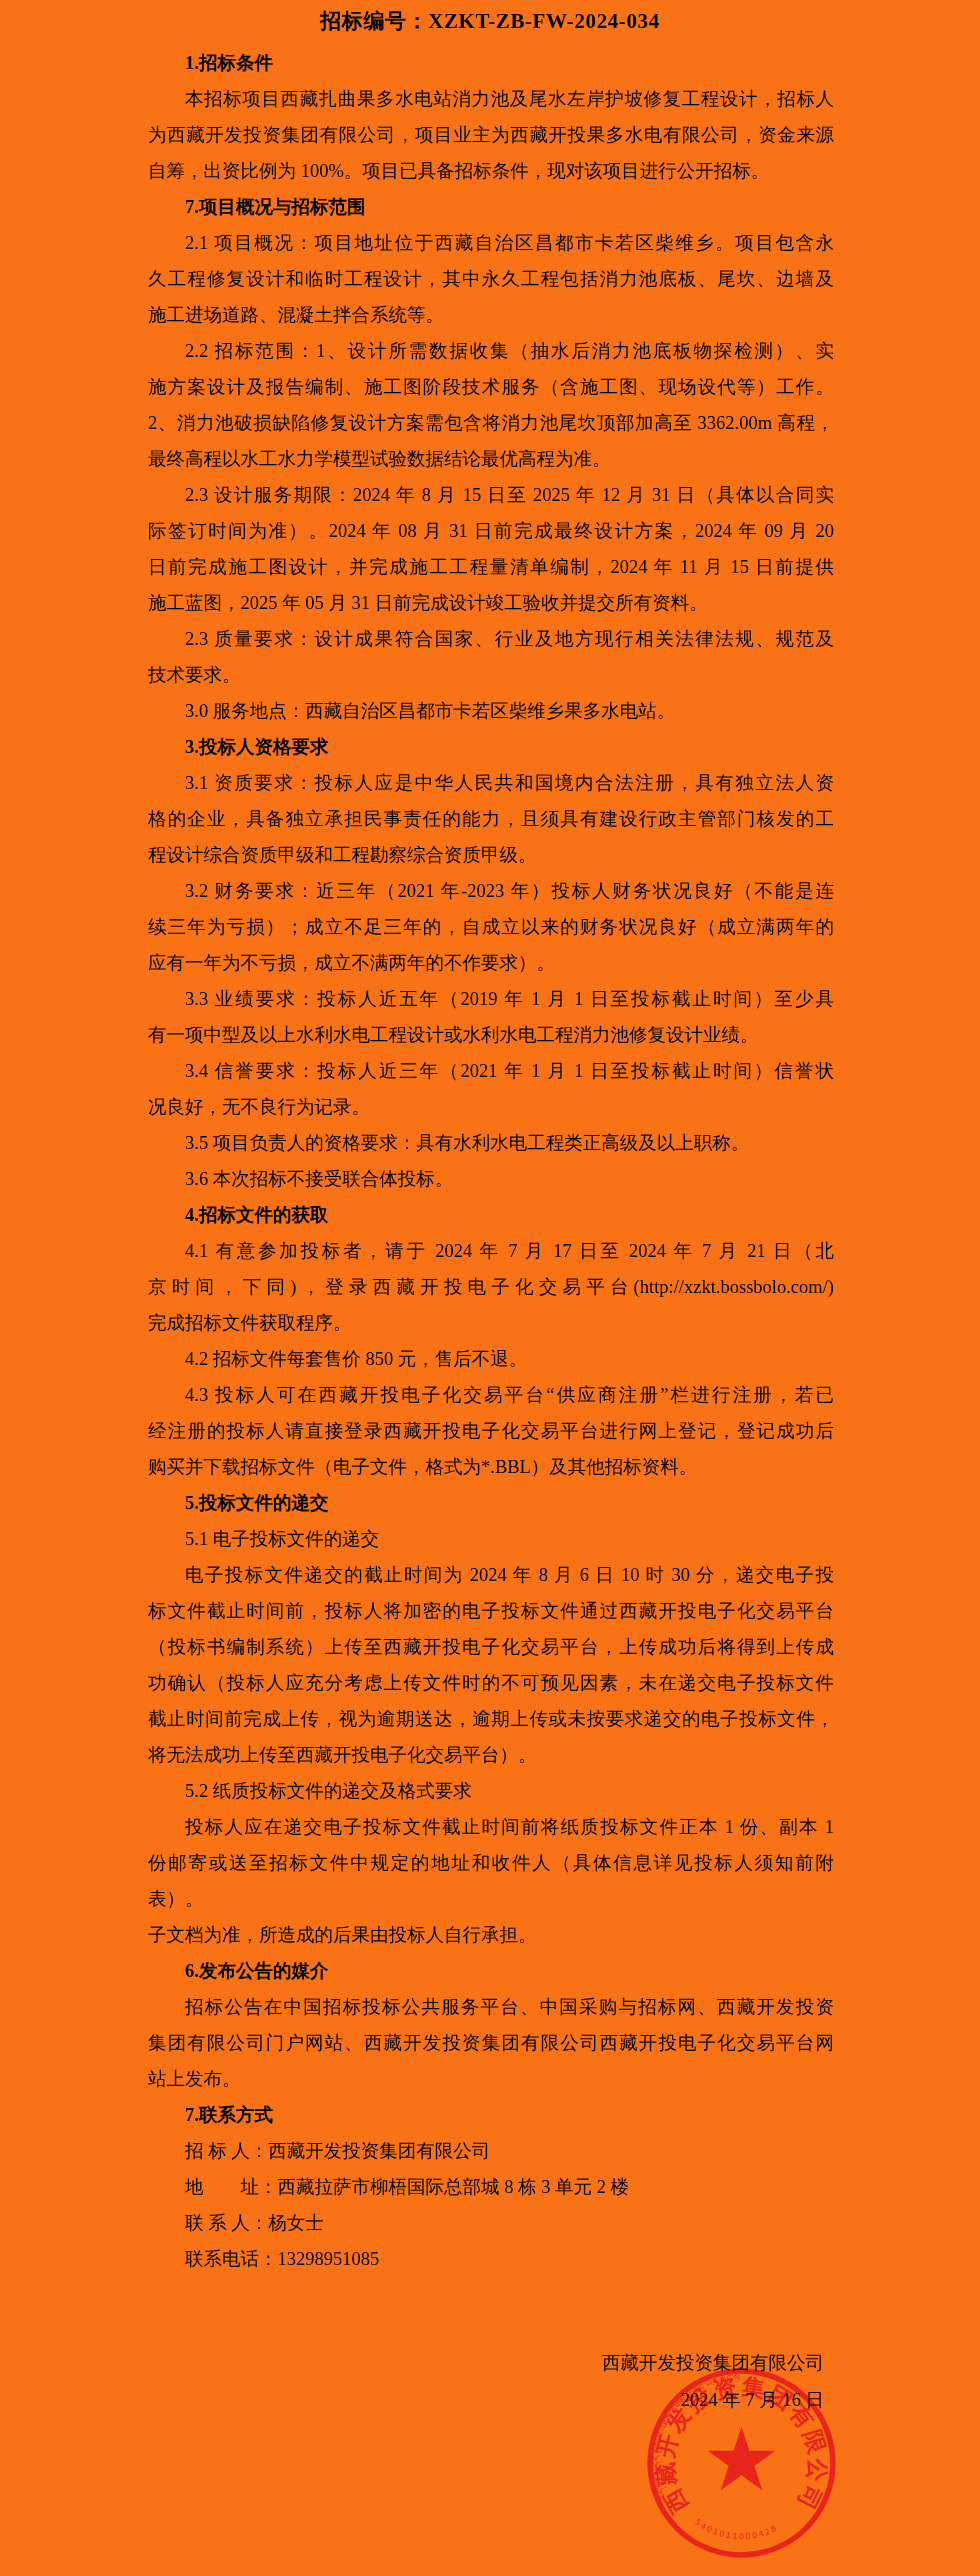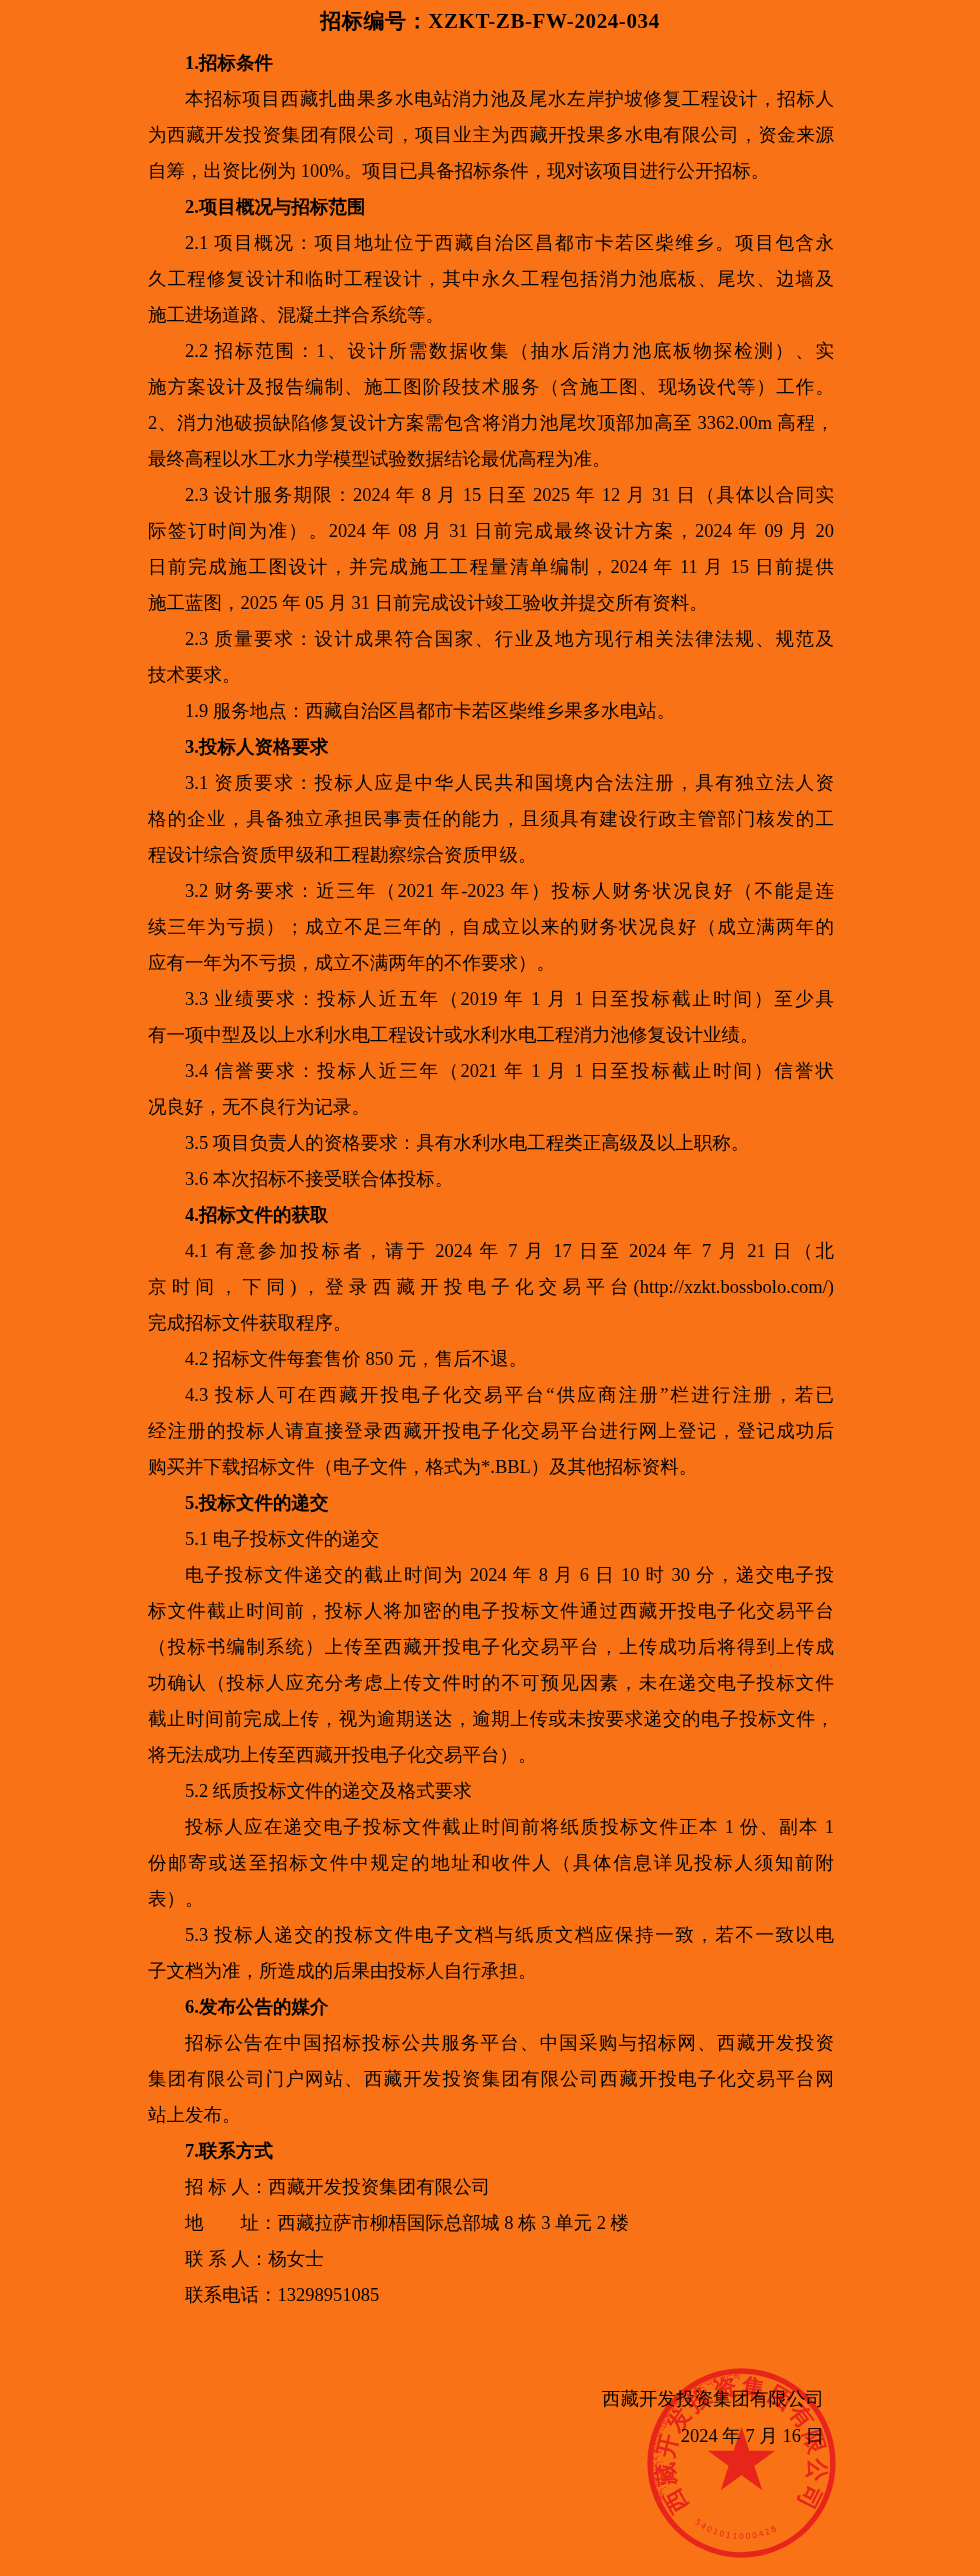--- a/index.html
+++ b/index.html
@@ -66,35 +66,35 @@
 
 <div class="page">
 
   <div class="title">招标编号：XZKT-ZB-FW-2024-034</div>
 
   <div class="content">
       <div class="ln h">1.招标条件</div>
       <div class="ln pj">本招标项目西藏扎曲果多水电站消力池及尾水左岸护坡修复工程设计，招标人</div>
       <div class="ln cj">为西藏开发投资集团有限公司，项目业主为西藏开投果多水电有限公司，资金来源</div>
       <div class="ln c">自筹，出资比例为 100%。项目已具备招标条件，现对该项目进行公开招标。</div>
-      <div class="ln h">2.项目概况与招标范围</div>
+      <div class="ln h">7.项目概况与招标范围</div>
       <div class="ln pj">2.1 项目概况：项目地址位于西藏自治区昌都市卡若区柴维乡。项目包含永</div>
       <div class="ln cj">久工程修复设计和临时工程设计，其中永久工程包括消力池底板、尾坎、边墙及</div>
       <div class="ln c">施工进场道路、混凝土拌合系统等。</div>
       <div class="ln pj">2.2 招标范围：1、设计所需数据收集（抽水后消力池底板物探检测）、实</div>
       <div class="ln cj">施方案设计及报告编制、施工图阶段技术服务（含施工图、现场设代等）工作。</div>
       <div class="ln cj">2、消力池破损缺陷修复设计方案需包含将消力池尾坎顶部加高至 3362.00m 高程，</div>
       <div class="ln c">最终高程以水工水力学模型试验数据结论最优高程为准。</div>
       <div class="ln pj">2.3 设计服务期限：2024 年 8 月 15 日至 2025 年 12 月 31 日（具体以合同实</div>
       <div class="ln cj">际签订时间为准）。2024 年 08 月 31 日前完成最终设计方案，2024 年 09 月 20</div>
       <div class="ln cj">日前完成施工图设计，并完成施工工程量清单编制，2024 年 11 月 15 日前提供</div>
       <div class="ln c">施工蓝图，2025 年 05 月 31 日前完成设计竣工验收并提交所有资料。</div>
       <div class="ln pj">2.3 质量要求：设计成果符合国家、行业及地方现行相关法律法规、规范及</div>
       <div class="ln c">技术要求。</div>
-      <div class="ln p">1.9 服务地点：西藏自治区昌都市卡若区柴维乡果多水电站。</div>
+      <div class="ln p">3.0 服务地点：西藏自治区昌都市卡若区柴维乡果多水电站。</div>
       <div class="ln h">3.投标人资格要求</div>
       <div class="ln pj">3.1 资质要求：投标人应是中华人民共和国境内合法注册，具有独立法人资</div>
       <div class="ln cj">格的企业，具备独立承担民事责任的能力，且须具有建设行政主管部门核发的工</div>
       <div class="ln c">程设计综合资质甲级和工程勘察综合资质甲级。</div>
       <div class="ln pj">3.2 财务要求：近三年（2021 年-2023 年）投标人财务状况良好（不能是连</div>
       <div class="ln cj">续三年为亏损）；成立不足三年的，自成立以来的财务状况良好（成立满两年的</div>
       <div class="ln c">应有一年为不亏损，成立不满两年的不作要求）。</div>
       <div class="ln pj">3.3 业绩要求：投标人近五年（2019 年 1 月 1 日至投标截止时间）至少具</div>
       <div class="ln c">有一项中型及以上水利水电工程设计或水利水电工程消力池修复设计业绩。</div>
       <div class="ln pj">3.4 信誉要求：投标人近三年（2021 年 1 月 1 日至投标截止时间）信誉状</div>
@@ -114,21 +114,20 @@
       <div class="ln pj">电子投标文件递交的截止时间为 2024 年 8 月 6 日 10 时 30 分，递交电子投</div>
       <div class="ln cj">标文件截止时间前，投标人将加密的电子投标文件通过西藏开投电子化交易平台</div>
       <div class="ln cj">（投标书编制系统）上传至西藏开投电子化交易平台，上传成功后将得到上传成</div>
       <div class="ln cj">功确认（投标人应充分考虑上传文件时的不可预见因素，未在递交电子投标文件</div>
       <div class="ln cj">截止时间前完成上传，视为逾期送达，逾期上传或未按要求递交的电子投标文件，</div>
       <div class="ln c">将无法成功上传至西藏开投电子化交易平台）。</div>
       <div class="ln p">5.2 纸质投标文件的递交及格式要求</div>
       <div class="ln pj">投标人应在递交电子投标文件截止时间前将纸质投标文件正本 1 份、副本 1</div>
       <div class="ln cj">份邮寄或送至招标文件中规定的地址和收件人（具体信息详见投标人须知前附</div>
       <div class="ln c">表）。</div>
-      <div class="ln pj">5.3 投标人递交的投标文件电子文档与纸质文档应保持一致，若不一致以电</div>
       <div class="ln c">子文档为准，所造成的后果由投标人自行承担。</div>
       <div class="ln h">6.发布公告的媒介</div>
       <div class="ln pj">招标公告在中国招标投标公共服务平台、中国采购与招标网、西藏开发投资</div>
       <div class="ln cj">集团有限公司门户网站、西藏开发投资集团有限公司西藏开投电子化交易平台网</div>
       <div class="ln c">站上发布。</div>
       <div class="ln h">7.联系方式</div>
       <div class="ln p">招 标 人：西藏开发投资集团有限公司</div>
       <div class="ln p">地　　址：西藏拉萨市柳梧国际总部城 8 栋 3 单元 2 楼</div>
       <div class="ln p">联 系 人：杨女士</div>
       <div class="ln p">联系电话：13298951085</div>

